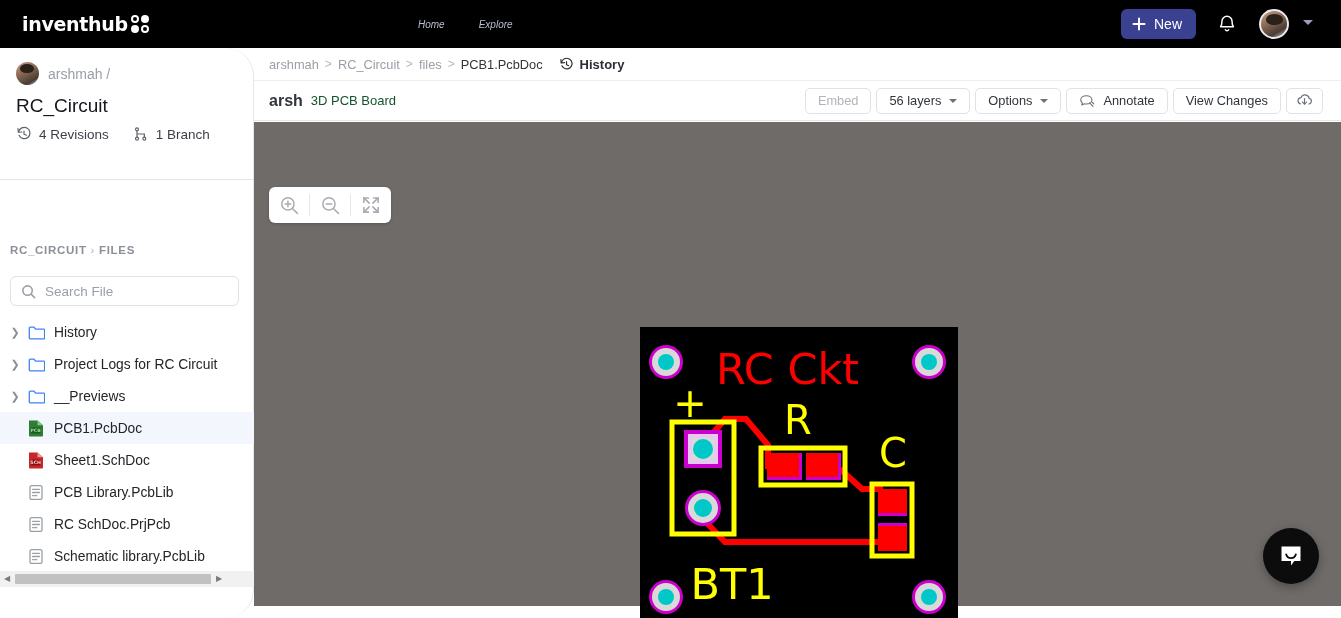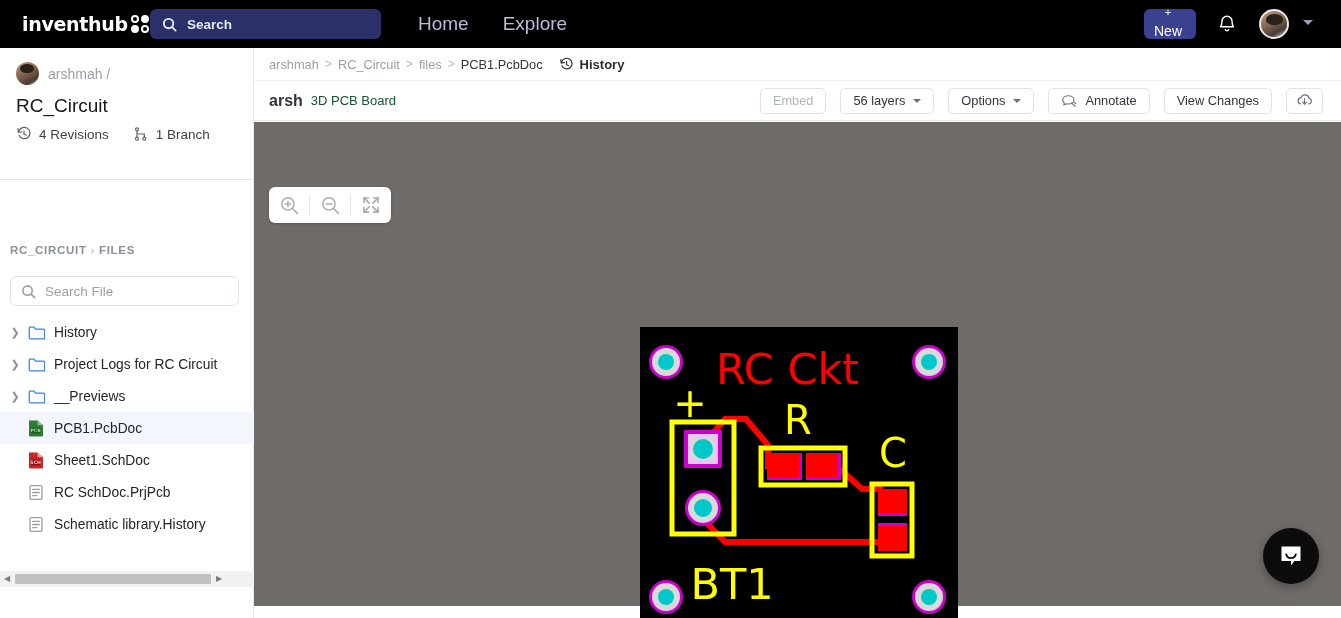--- a/index.html
+++ b/index.html
@@ -46,29 +46,29 @@
     display: flex; align-items: center;
     padding-left: 12px;
   }
   .search-box .s-icon { color: #e8e9f5; display:flex; align-items:center; }
   .search-box .s-ph {
     color: #e6e7f2; font-size: 13.5px; font-weight: 600;
     margin-left: 10px;
   }
 
   .nav-links { position: absolute; left: 418px; top: 0; height: 48px; display: flex; align-items: center; gap: 34px; }
-  .nav-links a { color: #b9bdd6; font-size: 19px; text-decoration: none; }
+  .nav-links a { color: #b9bdd6; font-size: 10px; text-decoration: none; font-style: italic; }
 
   .new-btn {
     position: absolute; right: 145px; top: 9px;
     height: 30px; padding: 0 14px 0 10px;
     background: #3b4191; border: none; border-radius: 6px;
     color: #fff; font-size: 14px;
     display: flex; align-items: center; gap: 7px;
-    cursor: pointer; font-family: "Liberation Sans", sans-serif; flex-direction: column;
+    cursor: pointer; font-family: "Liberation Sans", sans-serif;
   }
   .bell { position: absolute; right: 103px; top: 13px; width: 22px; height: 22px; color: #fff; cursor: pointer; }
   .avatar-top {
     position: absolute; right: 52px; top: 9px;
     width: 30px; height: 30px; border-radius: 50%;
     background: linear-gradient(150deg,#caa389 0%, #8a6a55 40%, #4a3b33 75%, #dfdfe4 100%);
     border: 2px solid #e9e9ef;
     overflow: hidden;
   }
   .avatar-top::after {
@@ -81,20 +81,21 @@
     border-left: 5px solid transparent; border-right: 5px solid transparent;
     border-top: 5px solid #9ba0bd; cursor: pointer;
   }
 
   
   .sidebar {
     position: absolute; left: 0; top: 48px;
     width: 254px; height: 570px;
     background: #ffffff;
     border-right: 1px solid #e4e6ea;
+    border-radius: 28px;
   }
   .proj-head { padding: 14px 16px 0 16px; }
   .proj-owner { display: flex; align-items: center; gap: 9px; }
   .owner-av {
     width: 23px; height: 23px; border-radius: 50%;
     background: linear-gradient(150deg,#c8a188 0%, #8a6a55 40%, #4a3b33 78%, #dcdce2 100%);
     position: relative; overflow:hidden;
   }
   .owner-av::after { content:""; position:absolute; left:4px; top:2px; width:14px; height:9px; background:#2a2119; border-radius:50% 50% 45% 45%; }
   .owner-name { color: #9a9ea6; font-size: 14px; }
@@ -160,21 +161,21 @@
   }
 
   .toolbar {
     height: 40px; display: flex; align-items: center;
     padding: 0 18px 0 15px;
     border-bottom: 1px solid #e4e6ea;
     position: relative;
   }
   .tb-user { font-size: 16px; color: #31353c; font-weight: 700; }
   .tb-sub { font-size: 13px; color: #14532d; margin-left: 8px; }
-  .tb-right { margin-left: auto; display: flex; align-items: center; gap: 14px; padding-left: 34px; }
+  .tb-right { margin-left: auto; display: flex; align-items: center; gap: 5px; padding-left: 34px; }
   .btn {
     height: 26px; border: 1px solid #dfe2e6; border-radius: 5px;
     background: #fff; font-size: 12.8px; color: #31353c;
     padding: 0 12px; display: flex; align-items: center; gap: 8px;
     cursor: pointer; font-family: "Liberation Sans", sans-serif; white-space: nowrap;
   }
   .btn.disabled { color: #b0b4bb; }
   .btn .cv { width:0;height:0;border-left:4px solid transparent;border-right:4px solid transparent;border-top:4px solid #6d727a; }
   .btn.icononly { padding: 0 9px; }
 
@@ -215,29 +216,20 @@
   <div class="logo-wrap">
     <span class="logo-text">inventhub</span>
     <span class="logo-dots">
       <i class="hollow"></i>
         <i></i>
         <i></i>
         <i class="hollow"></i>
     </span>
   </div>
 
-  <div class="search-box">
-    <span class="s-icon">
-      <svg width="15" height="15" viewBox="0 0 16 16" fill="none" stroke="#e8e9f5" stroke-width="2">
-        <circle cx="7" cy="7" r="5"></circle>
-          <line x1="10.8" y1="10.8" x2="14.5" y2="14.5" stroke-linecap="round"></line>
-      </svg>
-    </span>
-    <span class="s-ph">Search</span>
-  </div>
 
   <div class="nav-links">
     <a href="#">Home</a>
     <a href="#">Explore</a>
   </div>
 
   <button class="new-btn">
     <svg width="16" height="16" viewBox="0 0 16 16" stroke="#fff" stroke-width="2">
       <line x1="8" y1="2.5" x2="8" y2="13.5" stroke-linecap="round"></line>
       <line x1="2.5" y1="8" x2="13.5" y2="8" stroke-linecap="round"></line>
@@ -358,33 +350,45 @@
     <div class="file-row">
       <span class="chev empty">❯</span>
       <span class="ic">
         <svg width="16" height="17" viewBox="0 0 16 17" fill="none" stroke="#9aa0a8" stroke-width="1.3">
           <rect x="2" y="1.6" width="12" height="13.8" rx="1.4"></rect>
           <line x1="4.6" y1="5.4" x2="11.4" y2="5.4" stroke-linecap="round"></line>
           <line x1="4.6" y1="8.5" x2="11.4" y2="8.5" stroke-linecap="round"></line>
           <line x1="4.6" y1="11.6" x2="8.8" y2="11.6" stroke-linecap="round"></line>
         </svg>
       </span>
-      <span class="nm">RC SchDoc.PrjPcb</span>
+      <span class="nm">PCB Library.PcbLib</span>
     </div>
     <div class="file-row">
       <span class="chev empty">❯</span>
       <span class="ic">
         <svg width="16" height="17" viewBox="0 0 16 17" fill="none" stroke="#9aa0a8" stroke-width="1.3">
           <rect x="2" y="1.6" width="12" height="13.8" rx="1.4"></rect>
           <line x1="4.6" y1="5.4" x2="11.4" y2="5.4" stroke-linecap="round"></line>
           <line x1="4.6" y1="8.5" x2="11.4" y2="8.5" stroke-linecap="round"></line>
           <line x1="4.6" y1="11.6" x2="8.8" y2="11.6" stroke-linecap="round"></line>
         </svg>
       </span>
-      <span class="nm">Schematic library.History</span>
+      <span class="nm">RC SchDoc.PrjPcb</span>
+    </div>
+    <div class="file-row">
+      <span class="chev empty">❯</span>
+      <span class="ic">
+        <svg width="16" height="17" viewBox="0 0 16 17" fill="none" stroke="#9aa0a8" stroke-width="1.3">
+          <rect x="2" y="1.6" width="12" height="13.8" rx="1.4"></rect>
+          <line x1="4.6" y1="5.4" x2="11.4" y2="5.4" stroke-linecap="round"></line>
+          <line x1="4.6" y1="8.5" x2="11.4" y2="8.5" stroke-linecap="round"></line>
+          <line x1="4.6" y1="11.6" x2="8.8" y2="11.6" stroke-linecap="round"></line>
+        </svg>
+      </span>
+      <span class="nm">Schematic library.PcbLib</span>
     </div>
   </div>
 
   <div class="hscroll">
     <span class="ar">◀</span>
     <span class="thumb" style="width:196px"></span>
     <span class="ar">▶</span>
   </div>
 </div>
 

